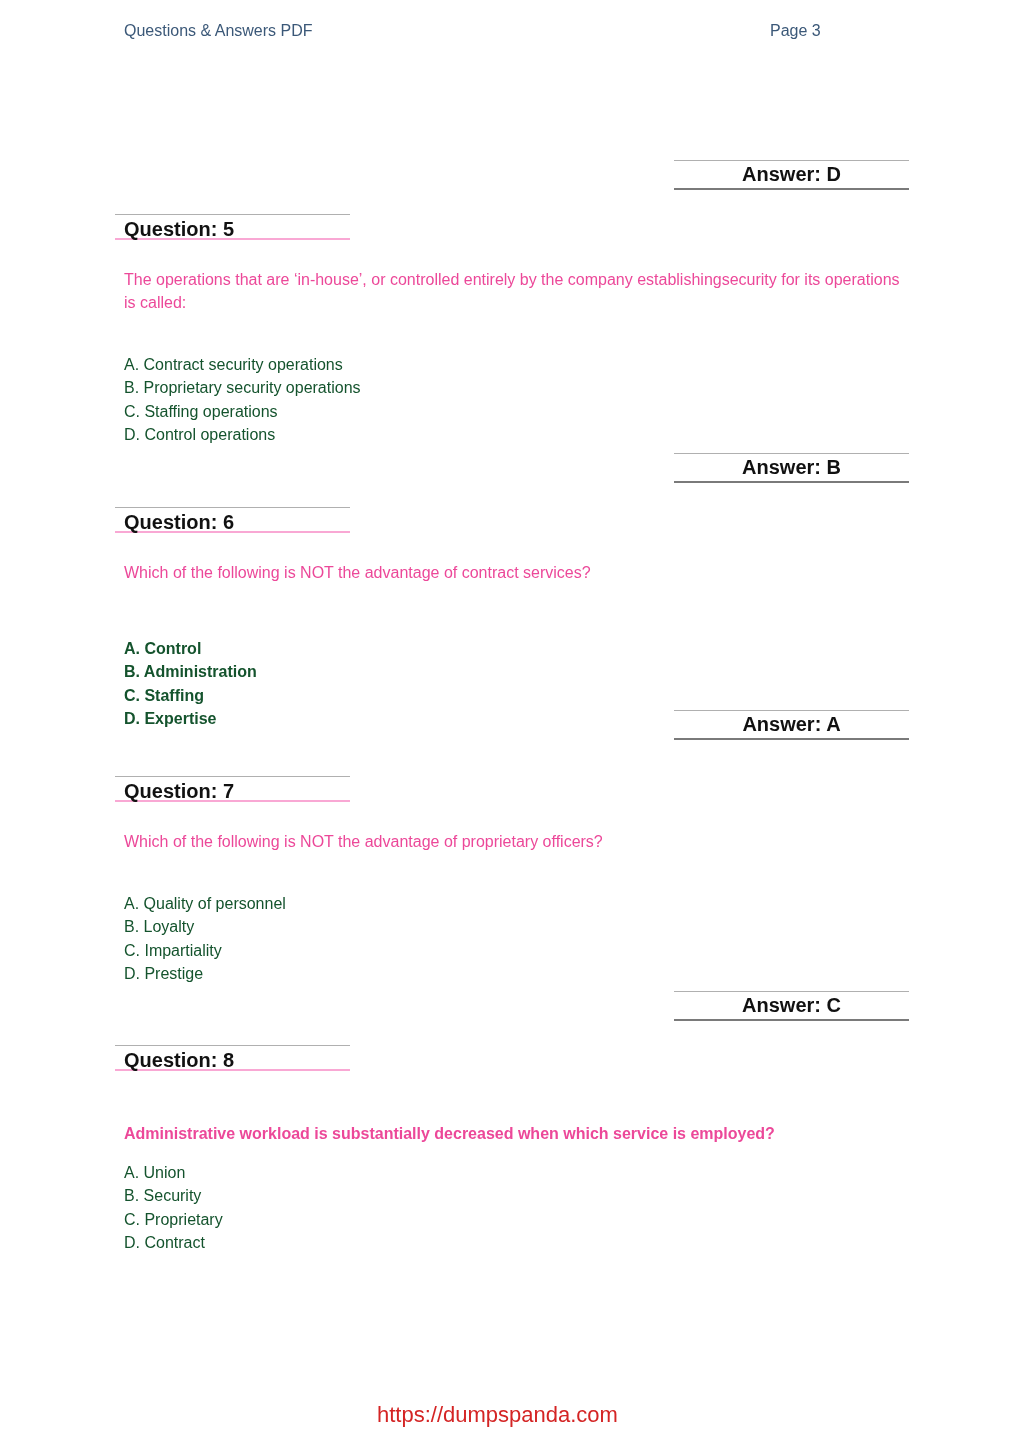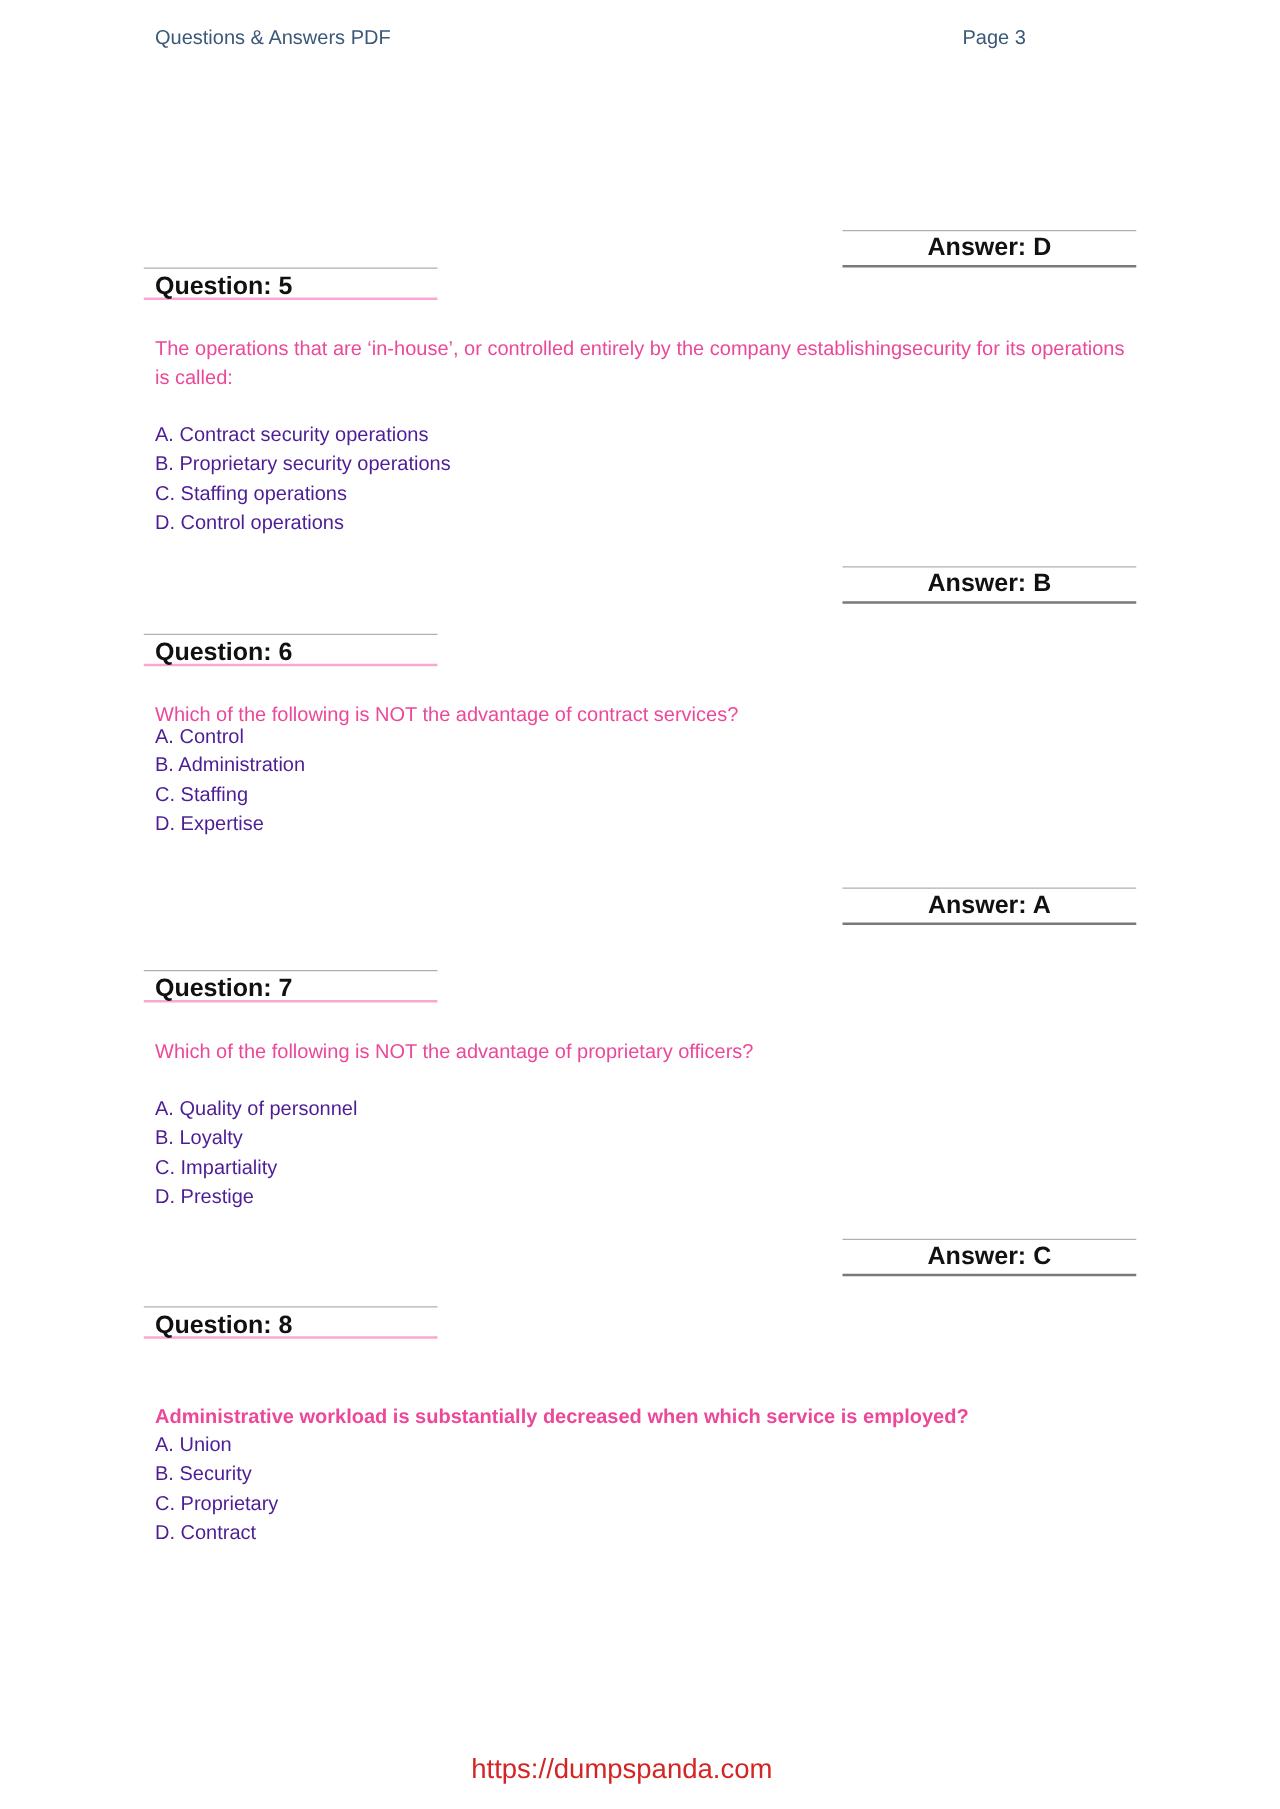--- a/index.html
+++ b/index.html
@@ -8,45 +8,45 @@
   .hdr { position: absolute; top: 22px; font-size: 16px; color: #3b5878; }
   .hdr-left { left: 124px; }
   .hdr-right { left: 770px; text-align: right; }
   .answer { position: absolute; left: 674px; width: 235px; height: 27px;
             border-top: 1px solid #b0b0b0; border-bottom: 2px solid #7a7a7a;
             text-align: center; font-weight: bold; font-size: 20px; line-height: 27px; color: #111; }
   .question { position: absolute; left: 115px; width: 235px; height: 26px;
               border-top: 1px solid #b0b0b0; border-bottom: 2px solid #f9a8d4;
               font-weight: bold; font-size: 20px; line-height: 28px; color: #111; padding-left: 9px; box-sizing: border-box; }
   .text { position: absolute; left: 124px; font-size: 16px; line-height: 23px; color: #ec4899; width: 780px; }
-  .opts { position: absolute; left: 124px; font-size: 16px; line-height: 23.3px; color: #4c1d95; }
+  .opts { position: absolute; left: 124px; font-size: 16px; line-height: 23.3px; color: #14532d; margin-top: 16px; }
   .opt { display: block; }
   .footer { position: absolute; top: 1402px; left: 377px; font-size: 22px; color: #d42424; }
 </style>
 </head>
 <body>
 
 <div class="hdr hdr-left">Questions &amp; Answers PDF</div>
 <div class="hdr hdr-right">Page 3</div>
 
-<div class="answer" style="top:160px;margin-top:24px;">Answer: D</div>
+<div class="answer" style="top:160px;">Answer: D</div>
 
 <div class="question" style="top:214px;">Question: 5</div>
 <div class="text" style="top:268px;">The operations that are ‘in-house’, or controlled entirely by the company establishingsecurity for its operations is called:</div>
 <div class="opts" style="top:337px;">
   <span class="opt">A. Contract security operations</span>
   <span class="opt">B. Proprietary security operations</span>
   <span class="opt">C. Staffing operations</span>
   <span class="opt">D. Control operations</span>
 </div>
 <div class="answer" style="top:453px;">Answer: B</div>
 
 <div class="question" style="top:507px;">Question: 6</div>
 <div class="text" style="top:561px;">Which of the following is NOT the advantage of contract services?</div>
-<div class="opts" style="top:578px;">
+<div class="opts" style="top:621px;font-weight:bold;">
   <span class="opt">A. Control</span>
   <span class="opt">B. Administration</span>
   <span class="opt">C. Staffing</span>
   <span class="opt">D. Expertise</span>
 </div>
 <div class="answer" style="top:710px;">Answer: A</div>
 
 <div class="question" style="top:776px;">Question: 7</div>
 <div class="text" style="top:830px;">Which of the following is NOT the advantage of proprietary officers?</div>
 <div class="opts" style="top:876px;">

